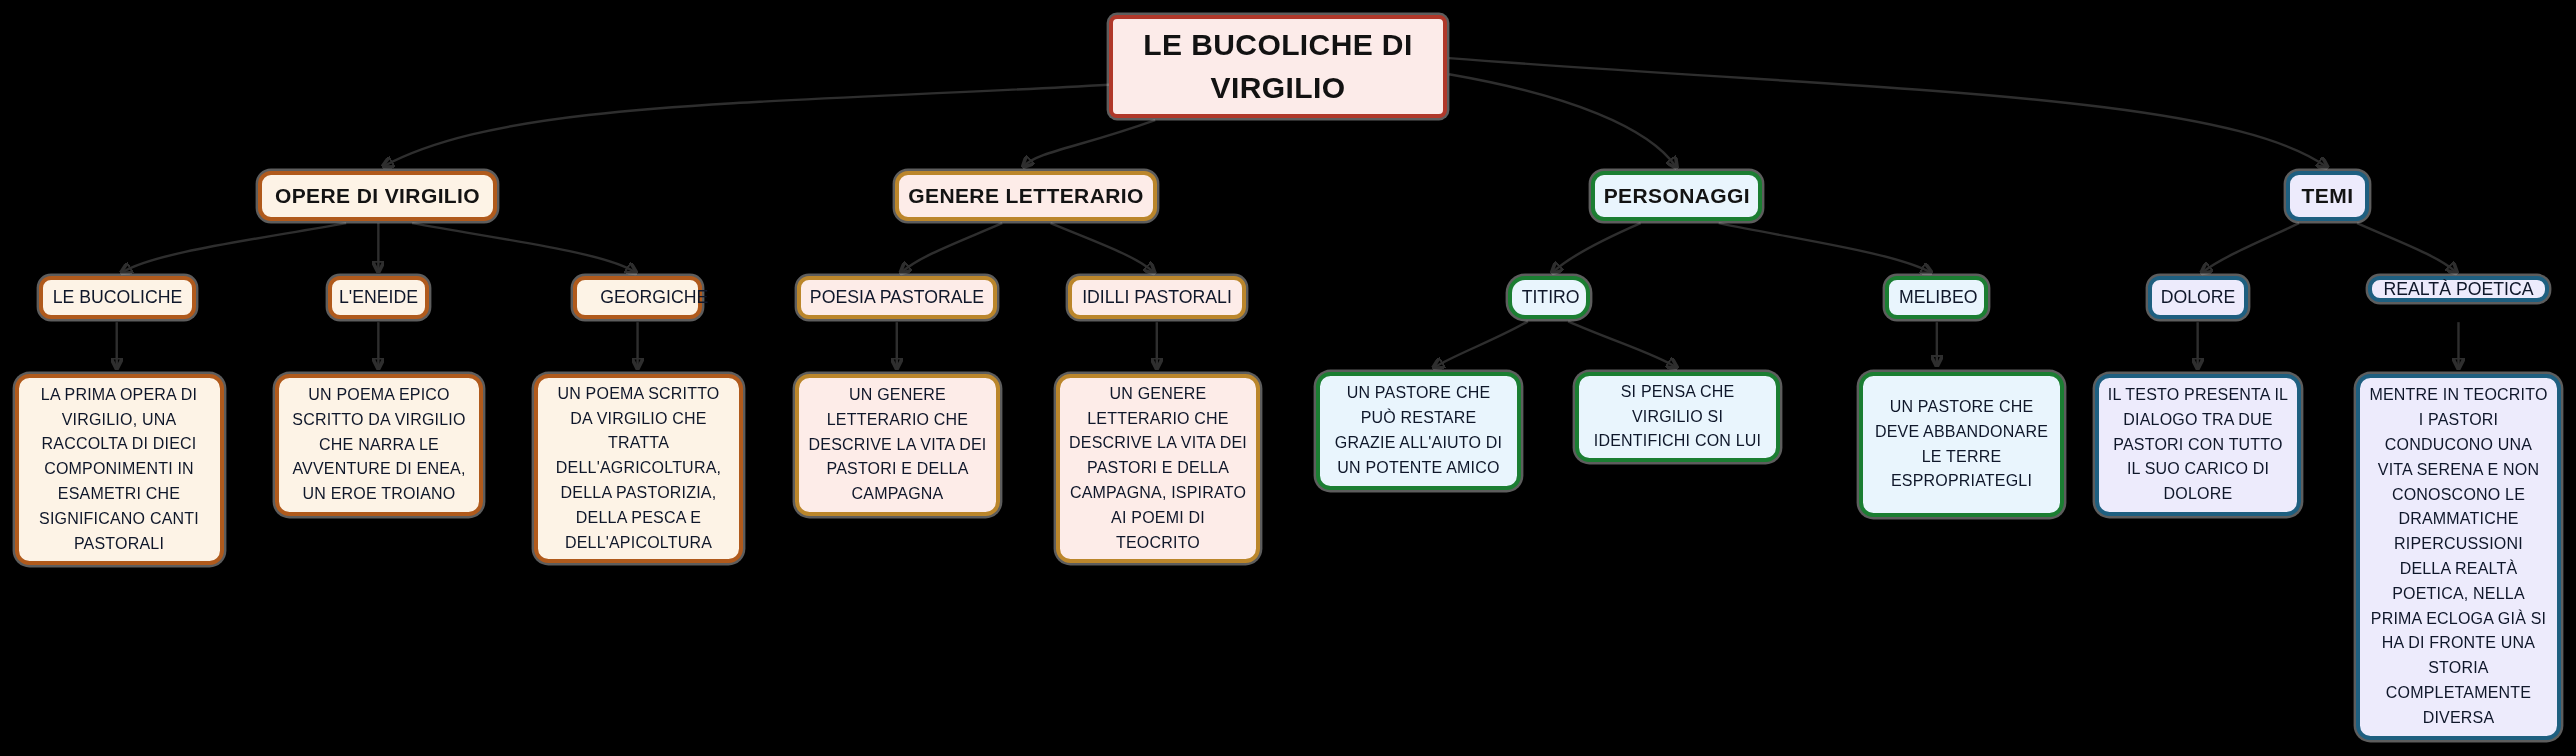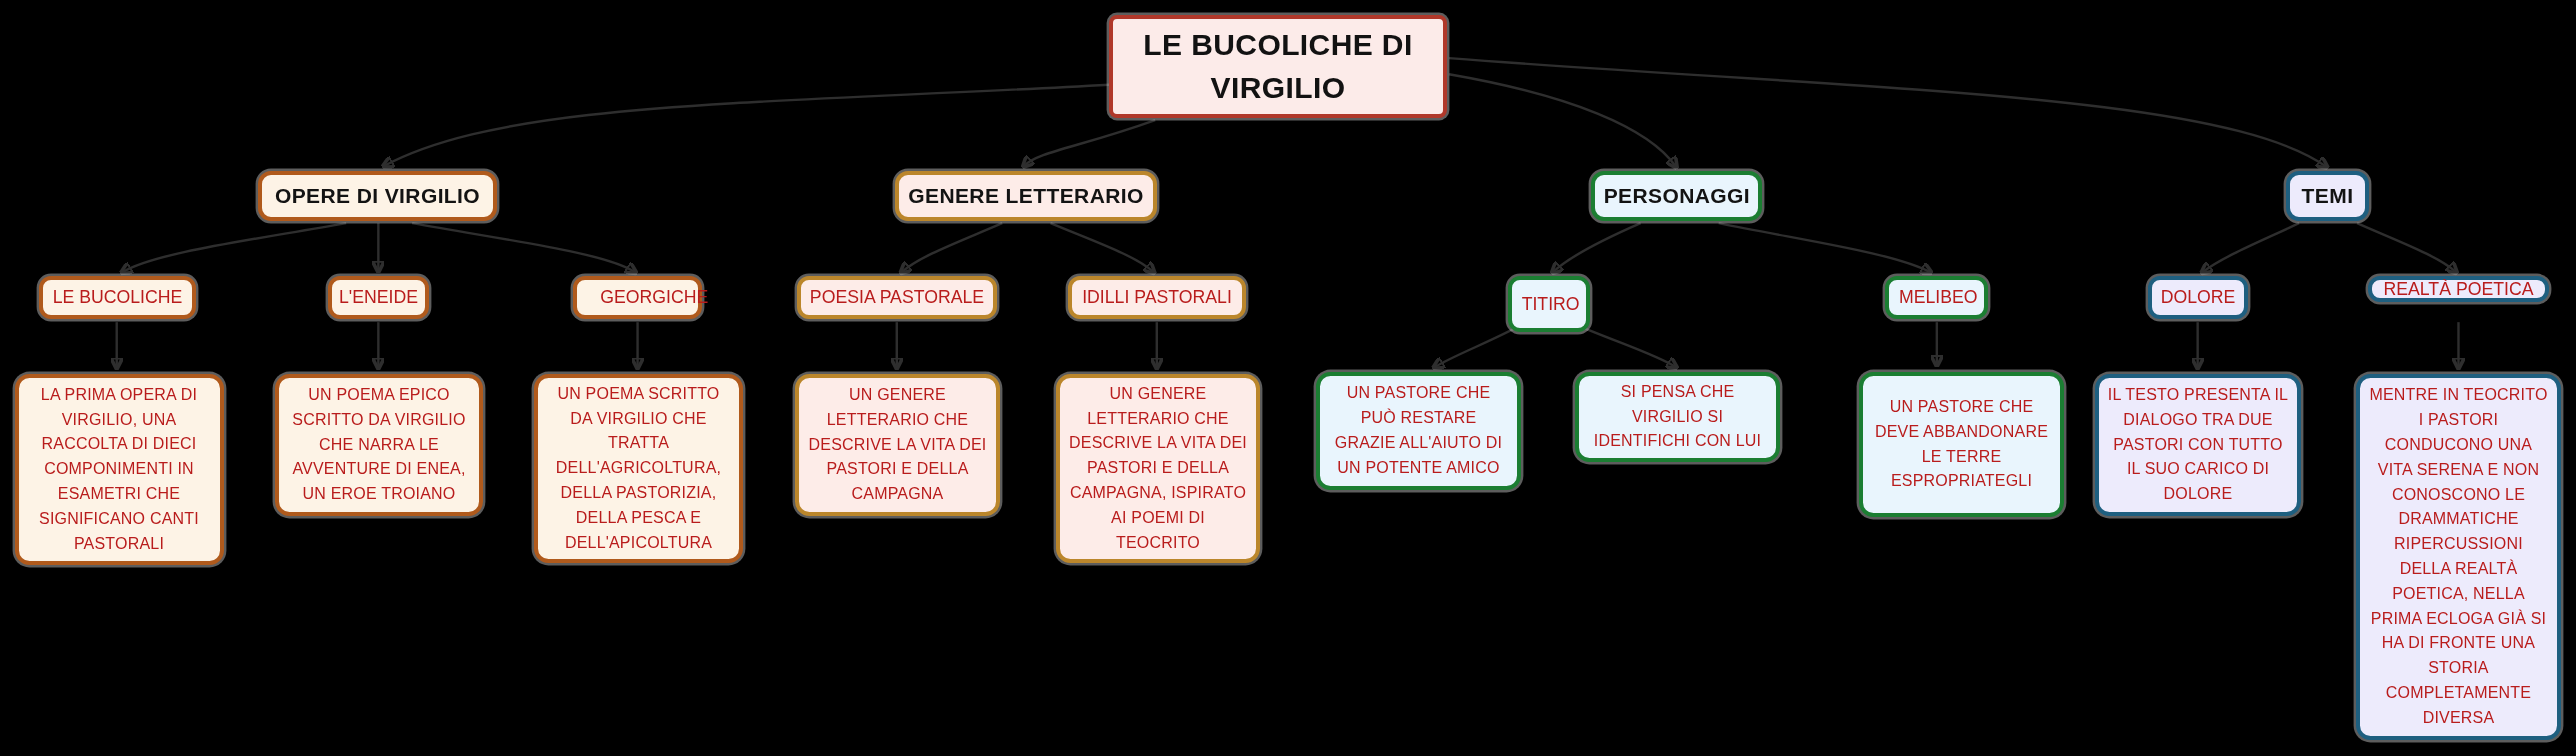--- a/index.html
+++ b/index.html
@@ -1,19 +1,19 @@
 <!DOCTYPE html>
 <html style="font-size:13px"><head>
 <meta charset="utf-8">
 <style>
   html,body{margin:0;padding:0;background:#000;}
   #canvas{position:relative;width:2576px;height:757px;background:#000;overflow:hidden;
           font-family:"Liberation Sans","DejaVu Sans",sans-serif;}
   .node{position:absolute;box-sizing:border-box;display:flex;align-items:center;justify-content:center;
-        text-align:center;color:#b91c1c;box-shadow:0 0 0 2.4px rgba(222,222,222,0.42);}
+        text-align:center;color:#0f172a;box-shadow:0 0 0 2.4px rgba(222,222,222,0.42);}
   .root{border:4.8px solid #b0382a;background:#fcebe9;border-radius:8px;
         font-weight:bold;font-size:30px;color:#121212;line-height:1.45;letter-spacing:0.4px;padding:0 16px;}
   .hdr{border:4px solid;border-radius:13px;font-weight:bold;font-size:21px;color:#131313;
        letter-spacing:0.4px;white-space:nowrap;padding:3.2px 8px;}
   .lbl{border:4px solid;border-radius:12px;font-size:17.7px;white-space:nowrap;padding:3.2px 6.4px;}
   .desc{border:4px solid;border-radius:14.5px;font-size:16px;line-height:1.55;padding:8px 8px;letter-spacing:0.2px;}
   .c-orange{border-color:#b05a1c;background:#fdf3e6;}
   .c-gold{border-color:#bb862b;background:#fdece8;}
   .c-green{border-color:#1b7e32;background:#e9f5fd;justify-content:flex-end;}
   .c-blue{border-color:#1e5f80;background:#edebfc;}
@@ -81,21 +81,21 @@
   </div>
   <div class="node lbl c-orange" style="left:573px;top:276px;width:129px;height:43px;padding-left:40px;">
     <span>GEORGICHE</span>
   </div>
   <div class="node lbl c-gold" style="left:797px;top:276px;width:200px;height:43px;">
     <span>POESIA PASTORALE</span>
   </div>
   <div class="node lbl c-gold" style="left:1068px;top:276px;width:178px;height:43px;">
     <span>IDILLI PASTORALI</span>
   </div>
-  <div class="node lbl c-green" style="left:1508px;top:276px;width:82px;height:56px;">
+  <div class="node lbl c-green" style="left:1508px;top:276px;width:82px;height:43px;border-radius:17px;">
     <span>TITIRO</span>
   </div>
   <div class="node lbl c-green" style="left:1885px;top:276px;width:103px;height:43px;">
     <span>MELIBEO</span>
   </div>
   <div class="node lbl c-blue" style="left:2148px;top:276px;width:100px;height:43px;">
     <span>DOLORE</span>
   </div>
   <div class="node lbl c-blue" style="left:2368px;top:276px;width:181px;height:26px;text-align:right;">
     <span>REALTÀ POETICA</span>

